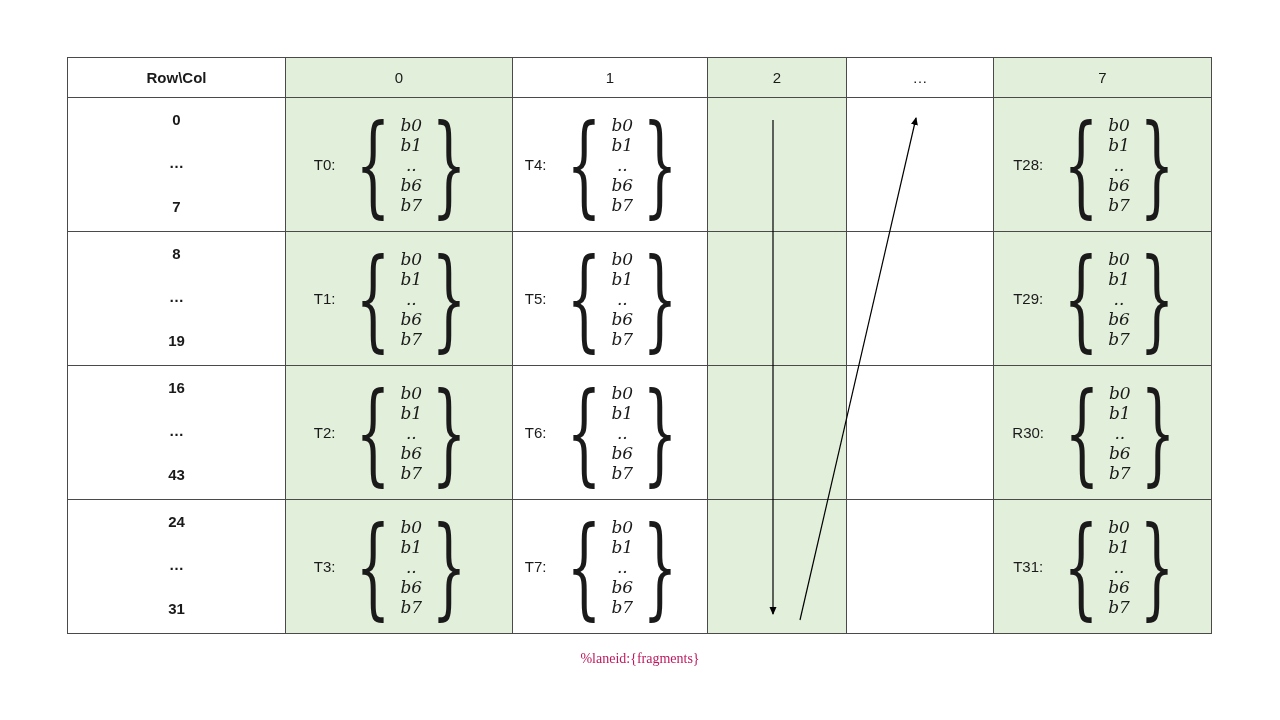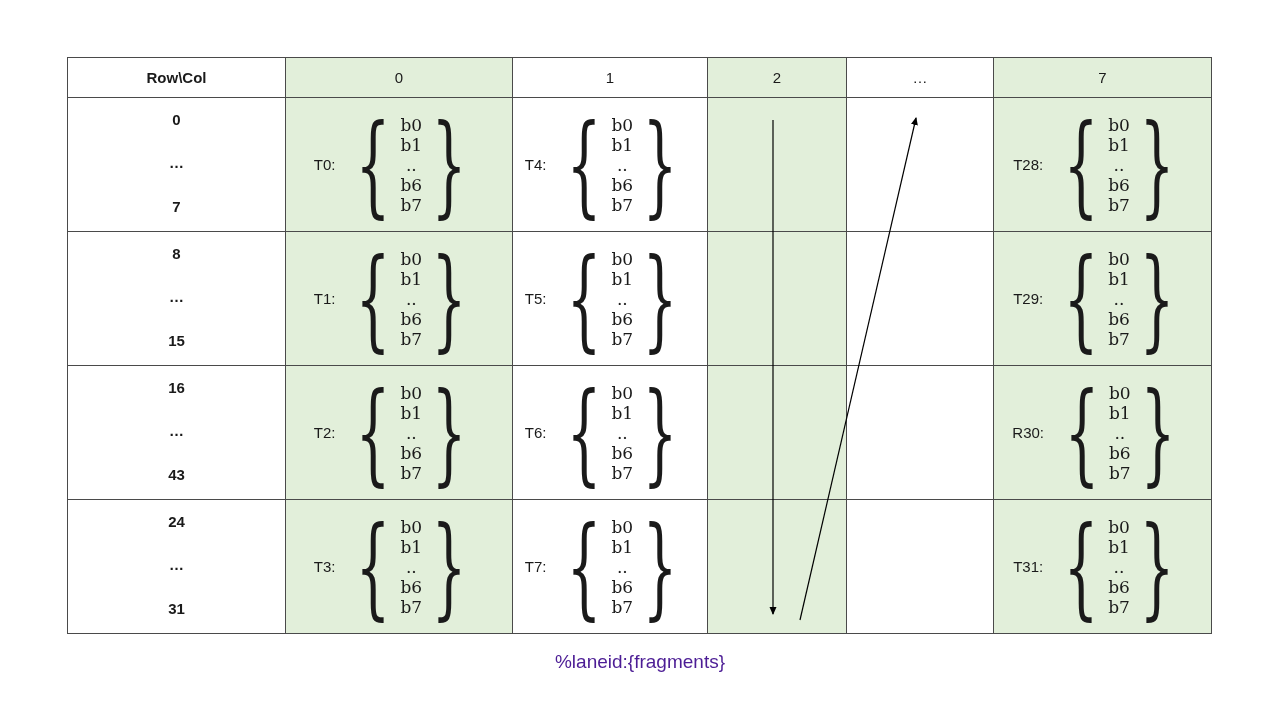--- a/index.html
+++ b/index.html
@@ -16,25 +16,25 @@
   tbody td { height:134px; }
   td.rowlabel { text-align:center; }
   .stack { height:132px; display:flex; flex-direction:column; justify-content:space-between;
     padding:12px 0 16px 0; font-weight:700; font-size:15px; }
 
   .frag { height:132px; display:flex; align-items:center; justify-content:center; }
   .tid { font-size:15px; margin-right:3px;text-align:right; }
   .brace { font-family:"DejaVu Serif", serif; font-size:110px; line-height:100px;
     display:inline-block; transform:scaleX(0.5); font-weight:300; }
   .lines { display:flex; flex-direction:column; text-align:center;
-    font-family:"DejaVu Serif", serif; font-size:17px; line-height:20px;
+    font-family:"DejaVu Serif", serif; font-style:italic; font-size:17px; line-height:20px;
     margin:0 -8px; }
 
   .caption { position:absolute; left:0; width:1280px; top:651px; text-align:center;
-    font-size:19px; color:#4c1d95; }
+    font-size:14px; color:#be185d;font-family:Liberation Serif, serif; }
 
   svg.arrows { position:absolute; left:0; top:0; pointer-events:none; }
 </style>
 </head>
 <body>
 
 <div class="table-wrap">
 <table>
   <colgroup>
     <col style="width:218px">
@@ -108,21 +108,21 @@
           <span class="brace">}</span>
         </div>
       </td>
     </tr>
 
     <tr>
       <td class="rowlabel">
         <div class="stack">
           <span>8</span>
           <span>…</span>
-          <span>15</span>
+          <span>19</span>
         </div>
       </td>
       <td class="shade">
         <div class="frag">
           <span class="tid">T1:</span>
           <span class="brace">{</span>
           <span class="lines">
             <span>b0</span>
             <span>b1</span>
             <span>..</span>

